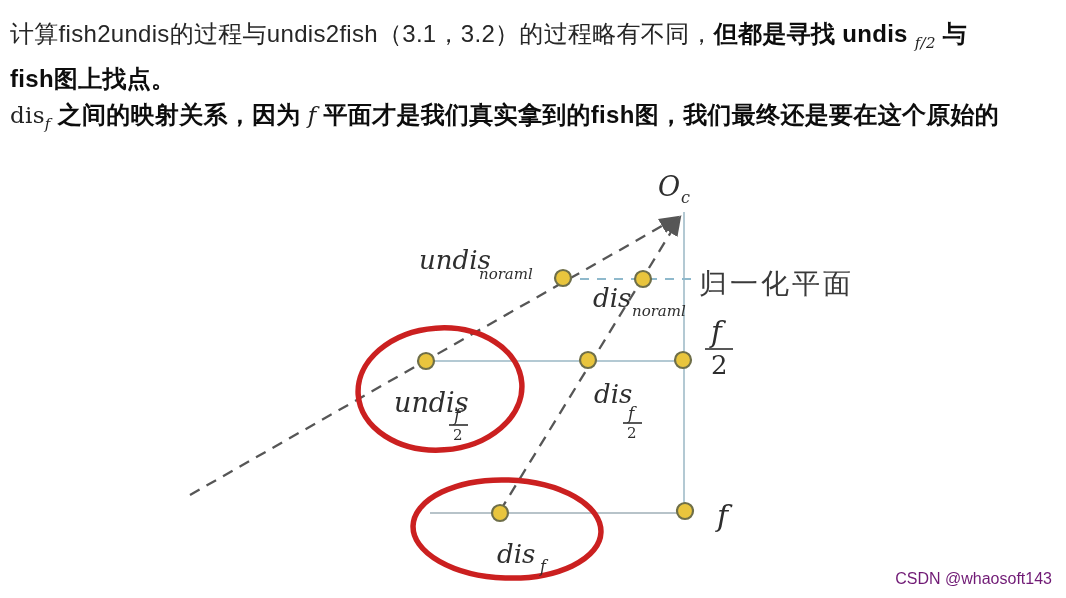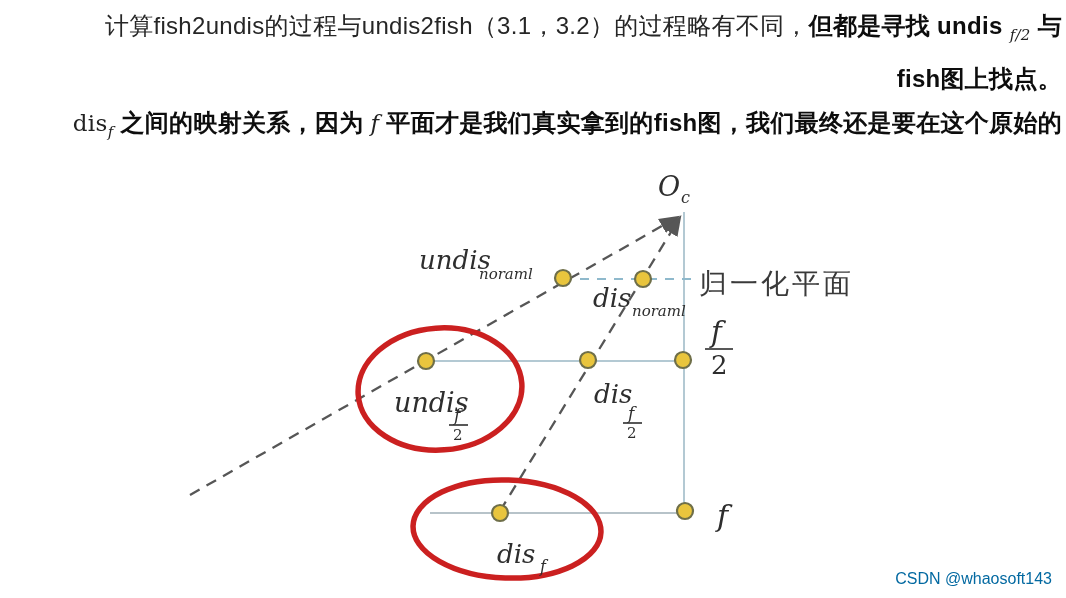--- a/index.html
+++ b/index.html
@@ -1,24 +1,23 @@
 <!DOCTYPE html>
 <html><head>
 <meta charset="utf-8">
 <style>
   * { margin: 0; padding: 0; box-sizing: border-box; }
   html, body { width: 1066px; height: 598px; background: #ffffff; overflow: hidden; }
   body { position: relative; font-family: "Liberation Sans", sans-serif; }
 
   
   .para {
-    position: absolute; left: 10px; top: 4px; width: 1052px;
-    font-size: 24px; line-height: 44px; color: #262626;
+    position: absolute; left: 10px; top: 16px; width: 1052px;
+    font-size: 24px; line-height: 36px; color: #262626;
     letter-spacing: 0.3px;
-    text-align: right;
   }
   .para .line { white-space: nowrap; }
   .b { font-weight: 700; color: #0d0d0d; }
   .math-roman {
     font-family: "DejaVu Serif", serif; font-style: normal;
     font-size: 23px; color: #222;
   }
   .math-ital {
     font-family: "DejaVu Serif", serif; font-style: italic;
     font-size: 23px; color: #222;
@@ -49,21 +48,21 @@
     font-family: "DejaVu Serif", serif; font-style: normal; fill: #2e2e2e;
   }
   text.cjk {
     font-family: "DejaVu Serif", "Liberation Serif", serif; fill: #3a3a3a;
     letter-spacing: 3px;
   }
 
   
   .watermark {
     position: absolute; right: 14px; bottom: 10px;
-    font-size: 16px; color: #0369a1;
+    font-size: 16px; color: #701a75;
     font-family: "Liberation Sans", sans-serif;
   }
 </style>
 </head>
 <body>
 
 <div class="para">
   <div class="line">
     <span>计算fish2undis的过程与undis2fish（3.1，3.2）的过程略有不同，</span><span class="b">但都是寻找 undis</span><span class="msub sp-l">f/2</span><span class="b sp-l">与</span>
   </div>

